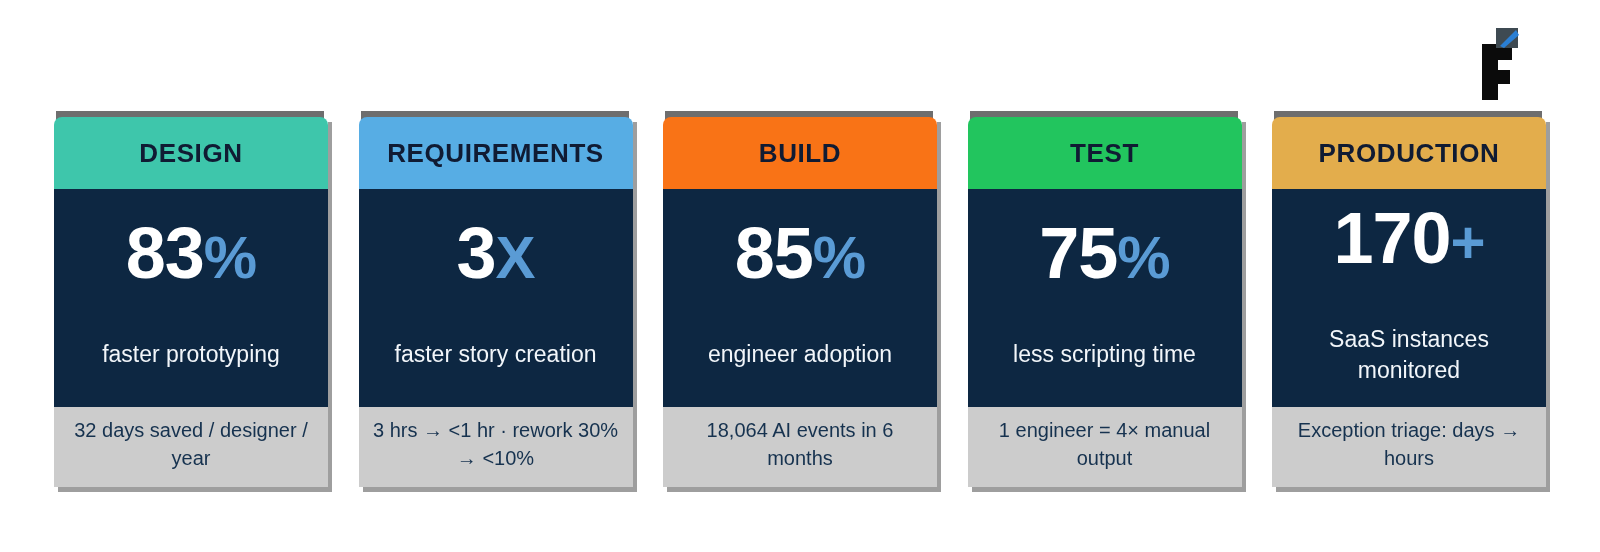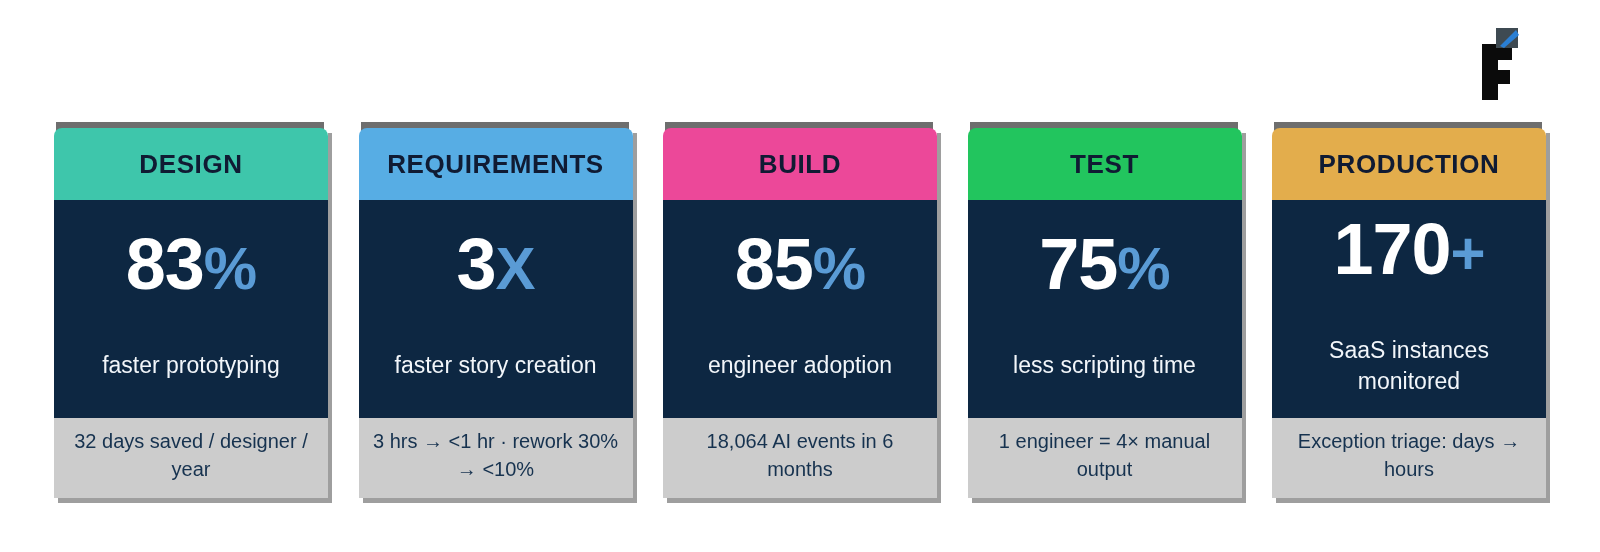--- a/index.html
+++ b/index.html
@@ -21,21 +21,21 @@
     top: 14px;
     right: 78px;
     width: 62px;
     height: 86px;
   }
 
   
   #cards-row {
     position: absolute;
     left: 54px;
-    top: 128px;
+    top: 117px;
     width: 1492px;
     height: 372px;
     display: flex;
     justify-content: space-between;
     align-items: flex-start;
   }
 
   .stage-card {
     position: relative;
     width: 274px;
@@ -165,21 +165,21 @@
       <div class="stat-line">
         <span class="stat-value">3</span>
         <span class="stat-suffix">X</span>
       </div>
       <div class="stat-label">faster story creation</div>
     </div>
     <div class="card-footer">3 hrs → &lt;1 hr · rework 30% → &lt;10%</div>
   </div>
 
   <div class="stage-card">
-    <div class="card-header" style="background-color: #ec4899;">BUILD</div>
+    <div class="card-header" style="background-color: #f97316;">BUILD</div>
     <div class="card-body">
       <div class="stat-line">
         <span class="stat-value">85</span>
         <span class="stat-suffix">%</span>
       </div>
       <div class="stat-label">engineer adoption</div>
     </div>
     <div class="card-footer">18,064 AI events in 6 months</div>
   </div>
 

